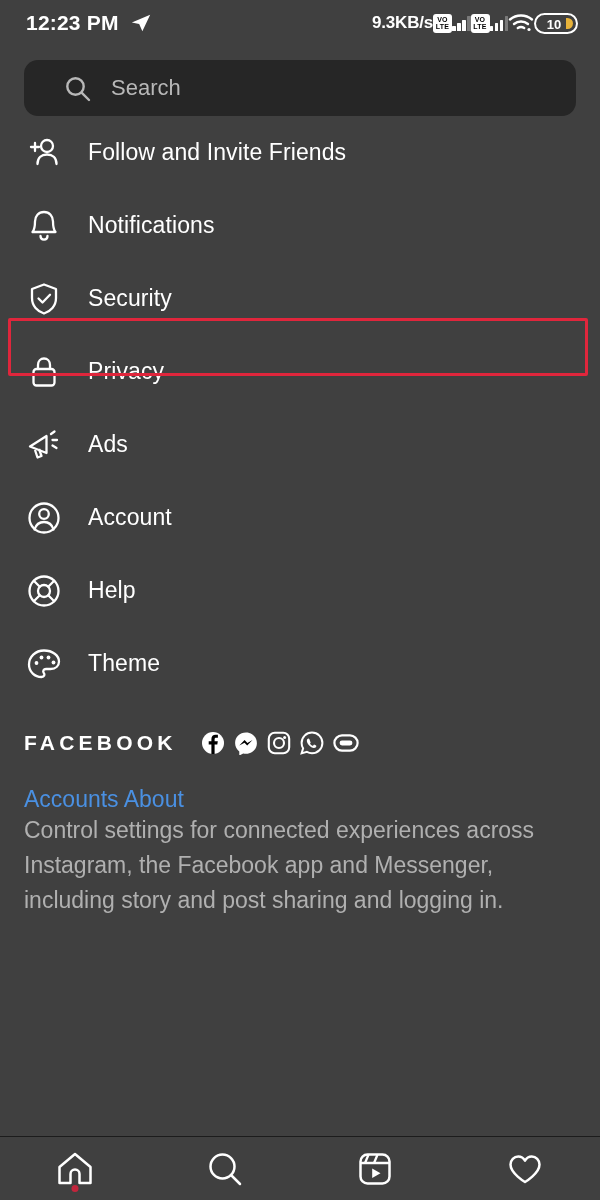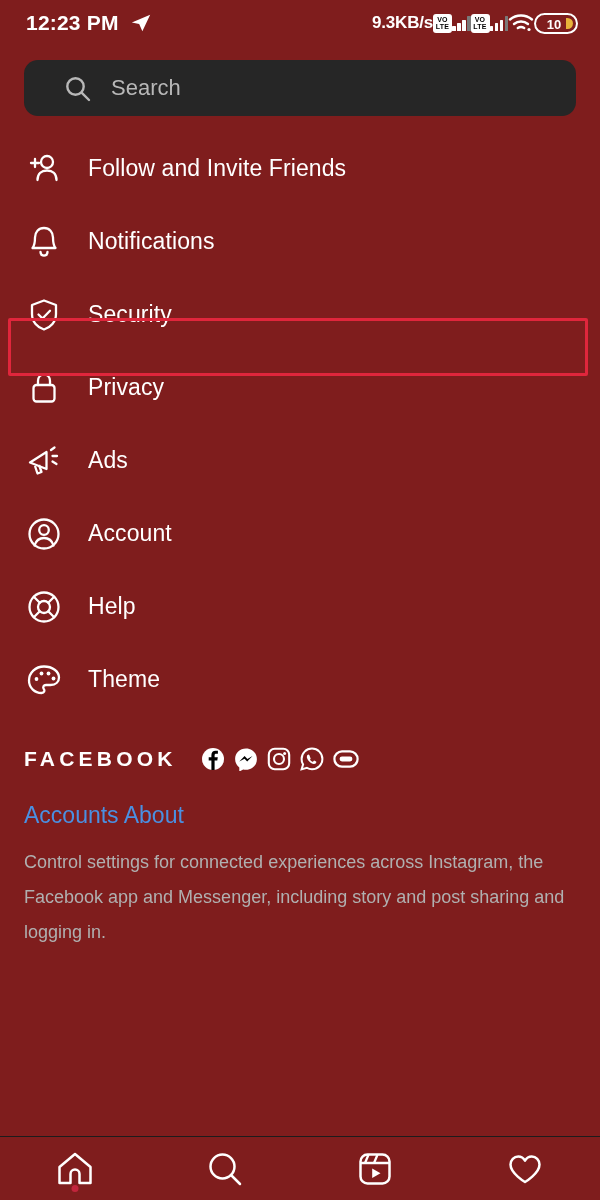--- a/index.html
+++ b/index.html
@@ -2,21 +2,21 @@
 <html><head>
 <meta charset="utf-8">
 <style>
   * { margin:0; padding:0; box-sizing:border-box; }
   html, body {
     width:600px; height:1200px;
     background:#000;
     font-family:"Liberation Sans", sans-serif;
     overflow:hidden;
   }
-  .phone { position:relative; width:600px; height:1200px; background:#7f1d1d; }
+  .phone { position:relative; width:600px; height:1200px; background:#404040; }
 
   
   .statusbar {
     height:46px; display:flex; align-items:center;
     justify-content:space-between; padding:0 22px 0 26px;
   }
   .sb-left { display:flex; align-items:center; gap:11px; }
   .sb-time { color:#fff; font-size:21px; font-weight:bold; letter-spacing:0.2px; }
   .sb-right { display:flex; align-items:center; }
   .sb-speed { color:#fff; font-size:17px; font-weight:bold; letter-spacing:-0.2px; }
@@ -48,40 +48,40 @@
 
   
   .search-wrap { padding:14px 24px 0 24px; }
   .search {
     height:56px; background:#262626; border-radius:14px;
     display:flex; align-items:center; padding:0 40px; gap:20px;
   }
   .search-text { color:#b8b8b8; font-size:22px; }
 
   
-  .list { padding-top:16px; }
+  .list { }
   .row {
     height:73px; display:flex; align-items:center; padding:0 26px; gap:26px;
   }
   .row-label { color:#fff; font-size:23px; letter-spacing:0.1px; }
   .row-icon { width:36px; height:36px; display:flex; align-items:center; justify-content:center; flex:0 0 36px; }
 
   .highlight-box {
     position:absolute; left:8px; top:318px; width:580px; height:58px;
     border:3px solid #e0263c; border-radius:2px; pointer-events:none;
   }
 
   
   .fb-section { padding:26px 24px 0 24px; }
   .fb-brandline { display:flex; align-items:center; gap:24px; height:34px; }
   .fb-word { color:#fff; font-size:21px; font-weight:bold; letter-spacing:4.2px; }
   .fb-icons { display:flex; align-items:center; gap:9px; }
   .accounts-center { color:#4a90e2; font-size:23px; margin-top:26px; }
   .fb-desc {
-    color:#b0b0b0; font-size:18px; line-height:35px; margin-top:16px;
+    color:#b0b0b0; font-size:23px; line-height:35px; 
     max-width:556px;
   }
 
   
   .navbar {
     position:absolute; left:0; right:0; bottom:0; height:64px;
     border-top:1px solid #1c1c1c; display:flex; align-items:center;
   }
   .navitem { flex:1; display:flex; align-items:center; justify-content:center; position:relative; height:100%; }
   .home-dot {

